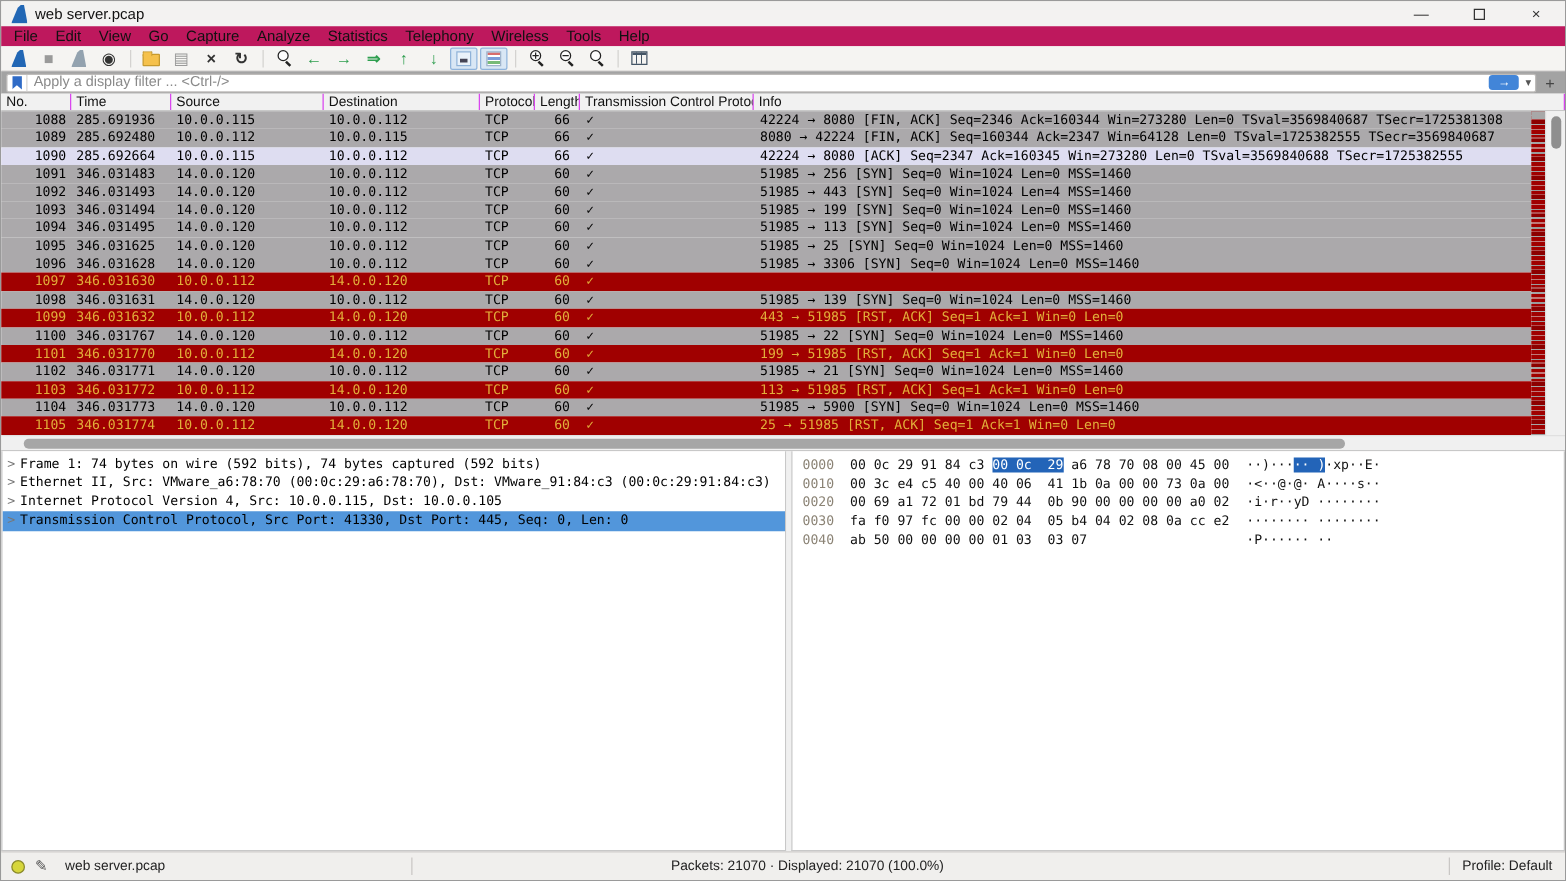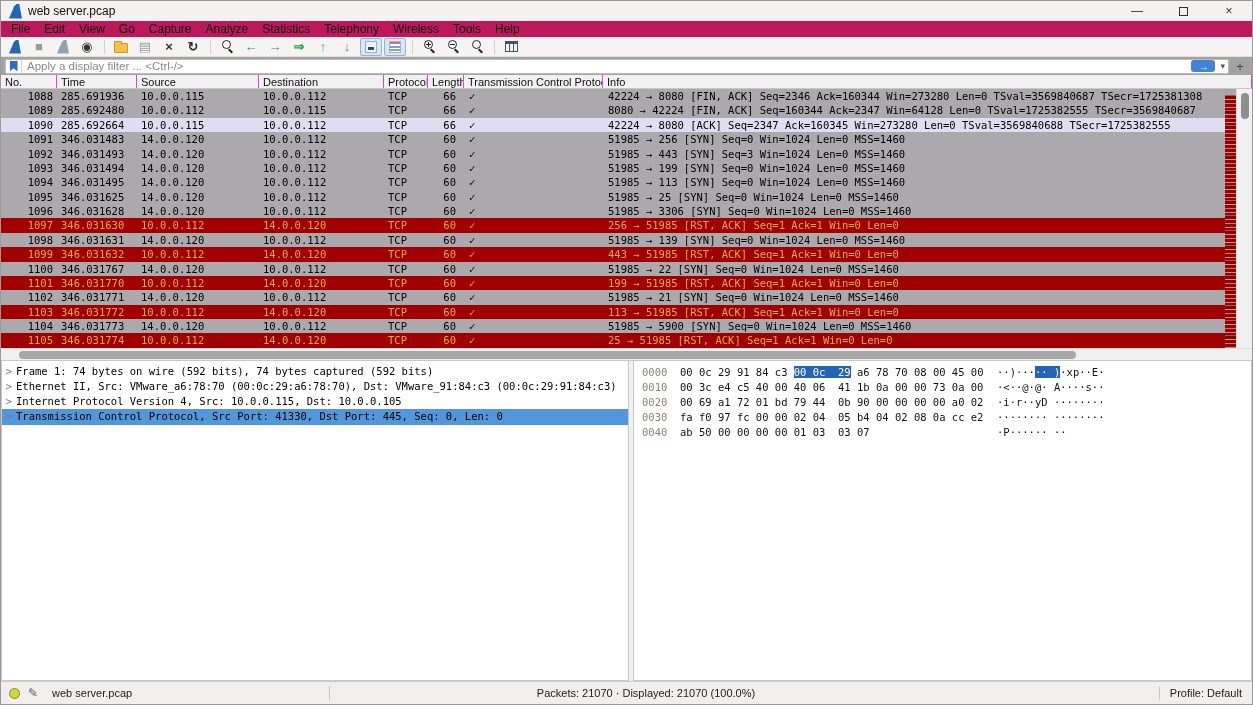--- a/index.html
+++ b/index.html
@@ -320,21 +320,21 @@
         </div>
 
         <div class="prow gray">
           <span class="c-no">1092</span>
           <span class="c-t">346.031493</span>
           <span class="c-s">14.0.0.120</span>
           <span class="c-d">10.0.0.112</span>
           <span class="c-p">TCP</span>
           <span class="c-l">60</span>
           <span class="c-k">✓</span>
-          <span class="c-i">51985 → 443 [SYN] Seq=3 Win=1024 Len=0 MSS=1460</span>
+          <span class="c-i">51985 → 443 [SYN] Seq=0 Win=1024 Len=4 MSS=1460</span>
         </div>
 
         <div class="prow gray">
           <span class="c-no">1093</span>
           <span class="c-t">346.031494</span>
           <span class="c-s">14.0.0.120</span>
           <span class="c-d">10.0.0.112</span>
           <span class="c-p">TCP</span>
           <span class="c-l">60</span>
           <span class="c-k">✓</span>
@@ -375,21 +375,20 @@
         </div>
 
         <div class="prow red">
           <span class="c-no">1097</span>
           <span class="c-t">346.031630</span>
           <span class="c-s">10.0.0.112</span>
           <span class="c-d">14.0.0.120</span>
           <span class="c-p">TCP</span>
           <span class="c-l">60</span>
           <span class="c-k">✓</span>
-          <span class="c-i">256 → 51985 [RST, ACK] Seq=1 Ack=1 Win=0 Len=0</span>
         </div>
 
         <div class="prow gray">
           <span class="c-no">1098</span>
           <span class="c-t">346.031631</span>
           <span class="c-s">14.0.0.120</span>
           <span class="c-d">10.0.0.112</span>
           <span class="c-p">TCP</span>
           <span class="c-l">60</span>
           <span class="c-k">✓</span>

